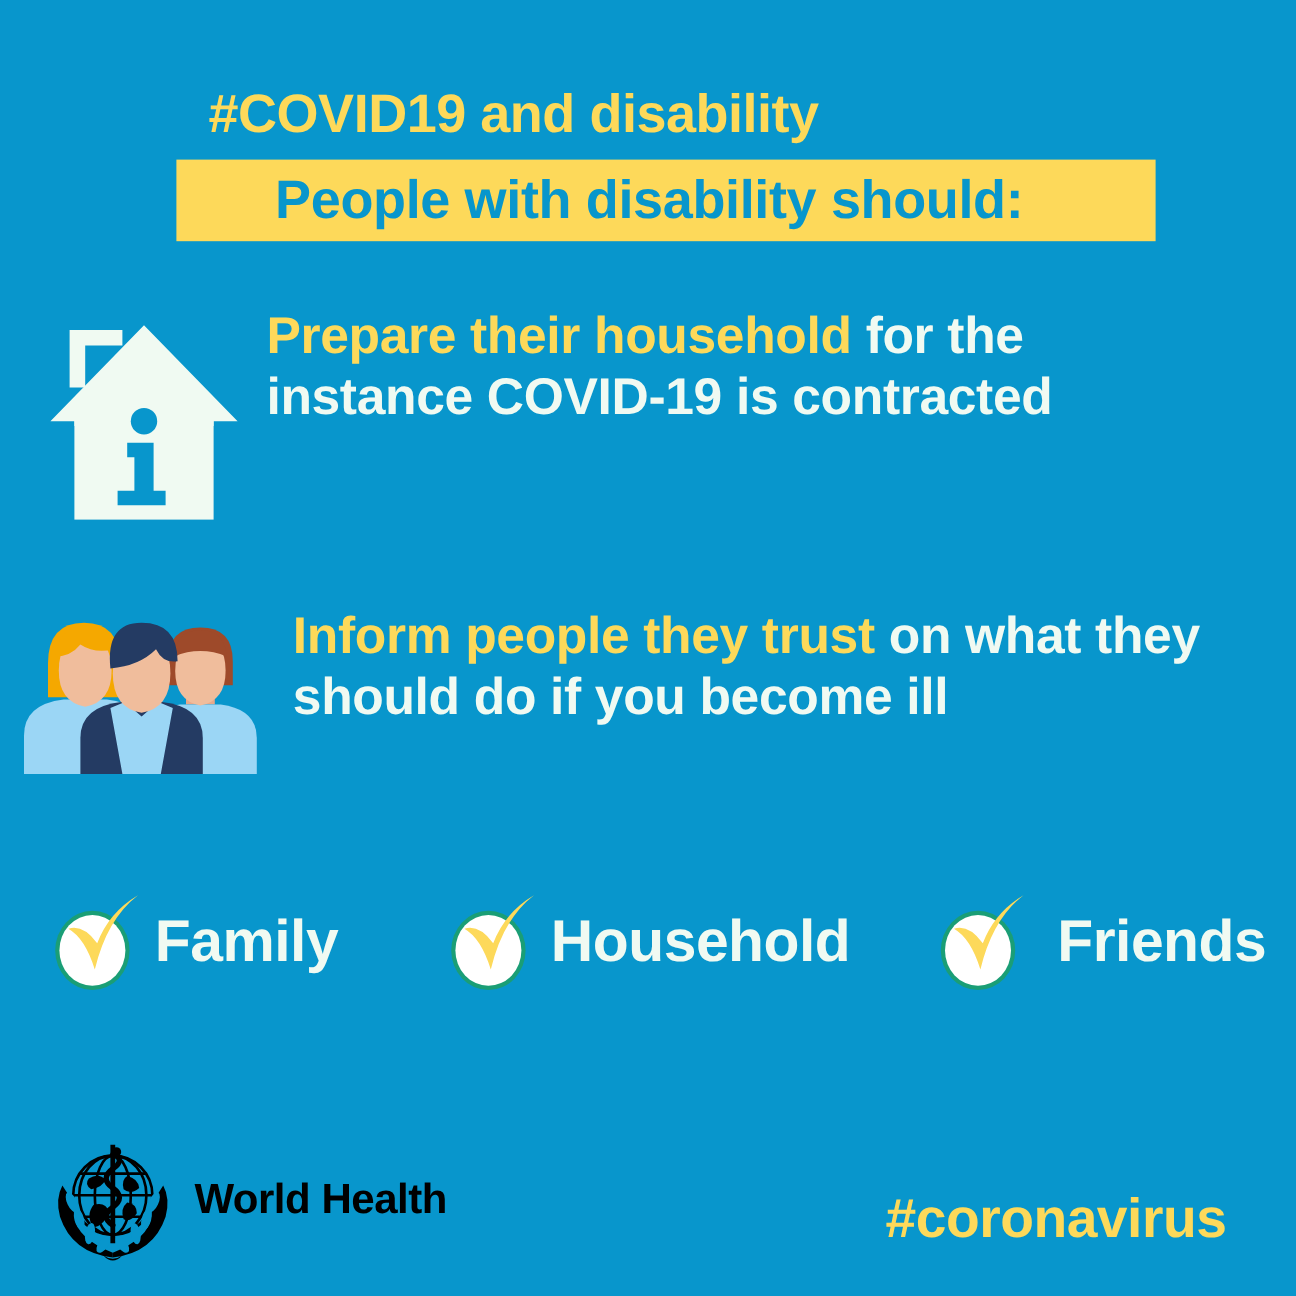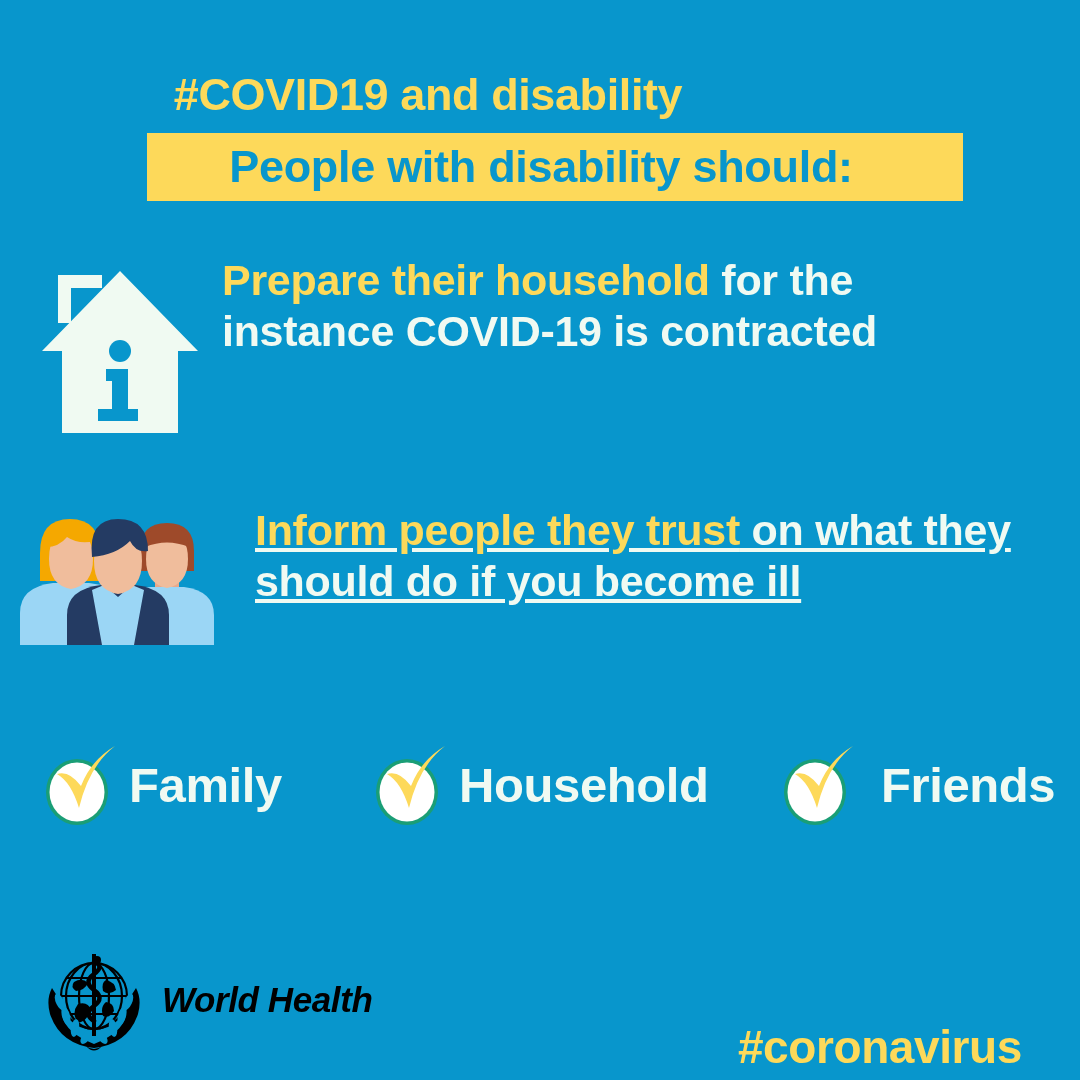--- a/index.html
+++ b/index.html
@@ -68,21 +68,21 @@
     font-size: 43px;
     font-weight: bold;
     line-height: 1.18;
     letter-spacing: -0.3px;
   }
   .hl { color: #fdd95a; }
 
   #row-household { left: 40px; top: 255px; width: 1000px; }
   #row-inform    { left: 12px; top: 505px; width: 1020px; }
   #row-household .row-text { margin-left: 22px; width: 710px; }
-  #row-inform .row-text    { margin-left: 33px; width: 760px; text-decoration: underline; }
+  #row-inform .row-text    { margin-left: 22px; width: 760px; }
 
   
   .house-wrap { width: 160px; height: 185px; }
 
   
   .people-wrap { width: 210px; height: 140px; }
 
   
   #checks {
     position: absolute;
@@ -110,35 +110,34 @@
     white-space: nowrap;
   }
 
   
   #who-logo {
     position: absolute;
     left: 38px;
     top: 944px;
     display: flex;
     align-items: center;
-    font-style: italic;
   }
   .who-emblem { width: 112px; height: 112px; flex: 0 0 auto; }
   .who-name {
     margin-left: 12px;
     color: #000000;
     font-size: 35px;
     font-weight: bold;
     line-height: 1.08;
     letter-spacing: -0.4px;
   }
   #hashtag {
     position: absolute;
     right: 58px;
-    top: 1020px;
+    top: 988px;
     color: #fdd95a;
     font-size: 46px;
     font-weight: bold;
     letter-spacing: -0.4px;
   }
 </style>
 </head>
 <body>
 
 <div id="poster">

